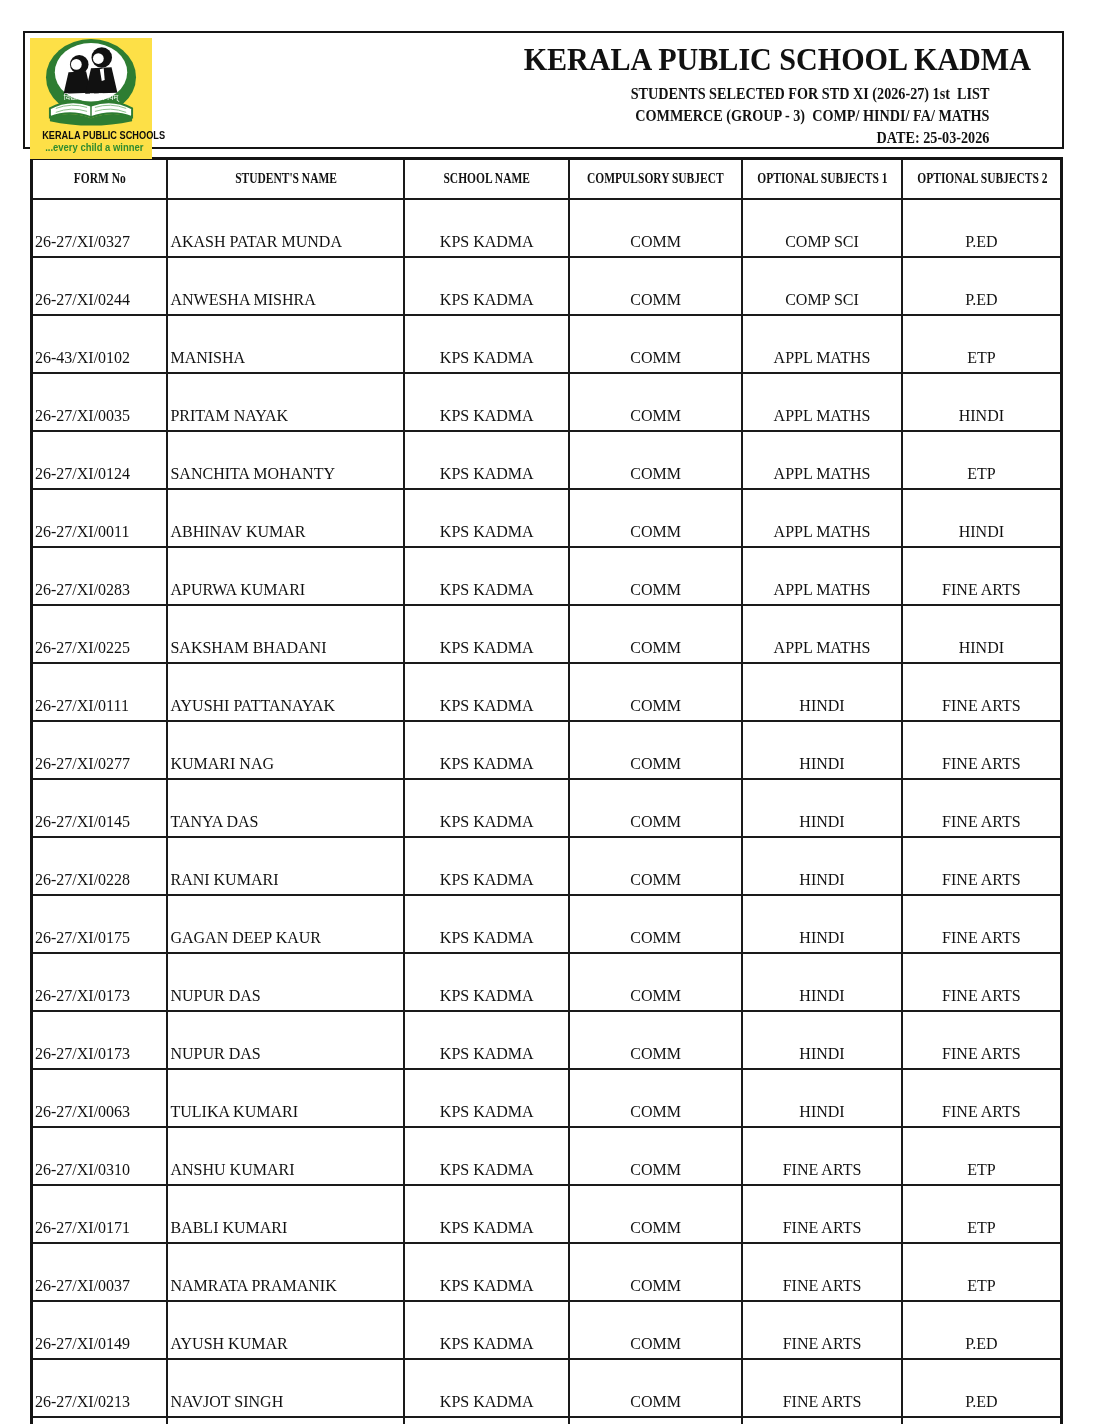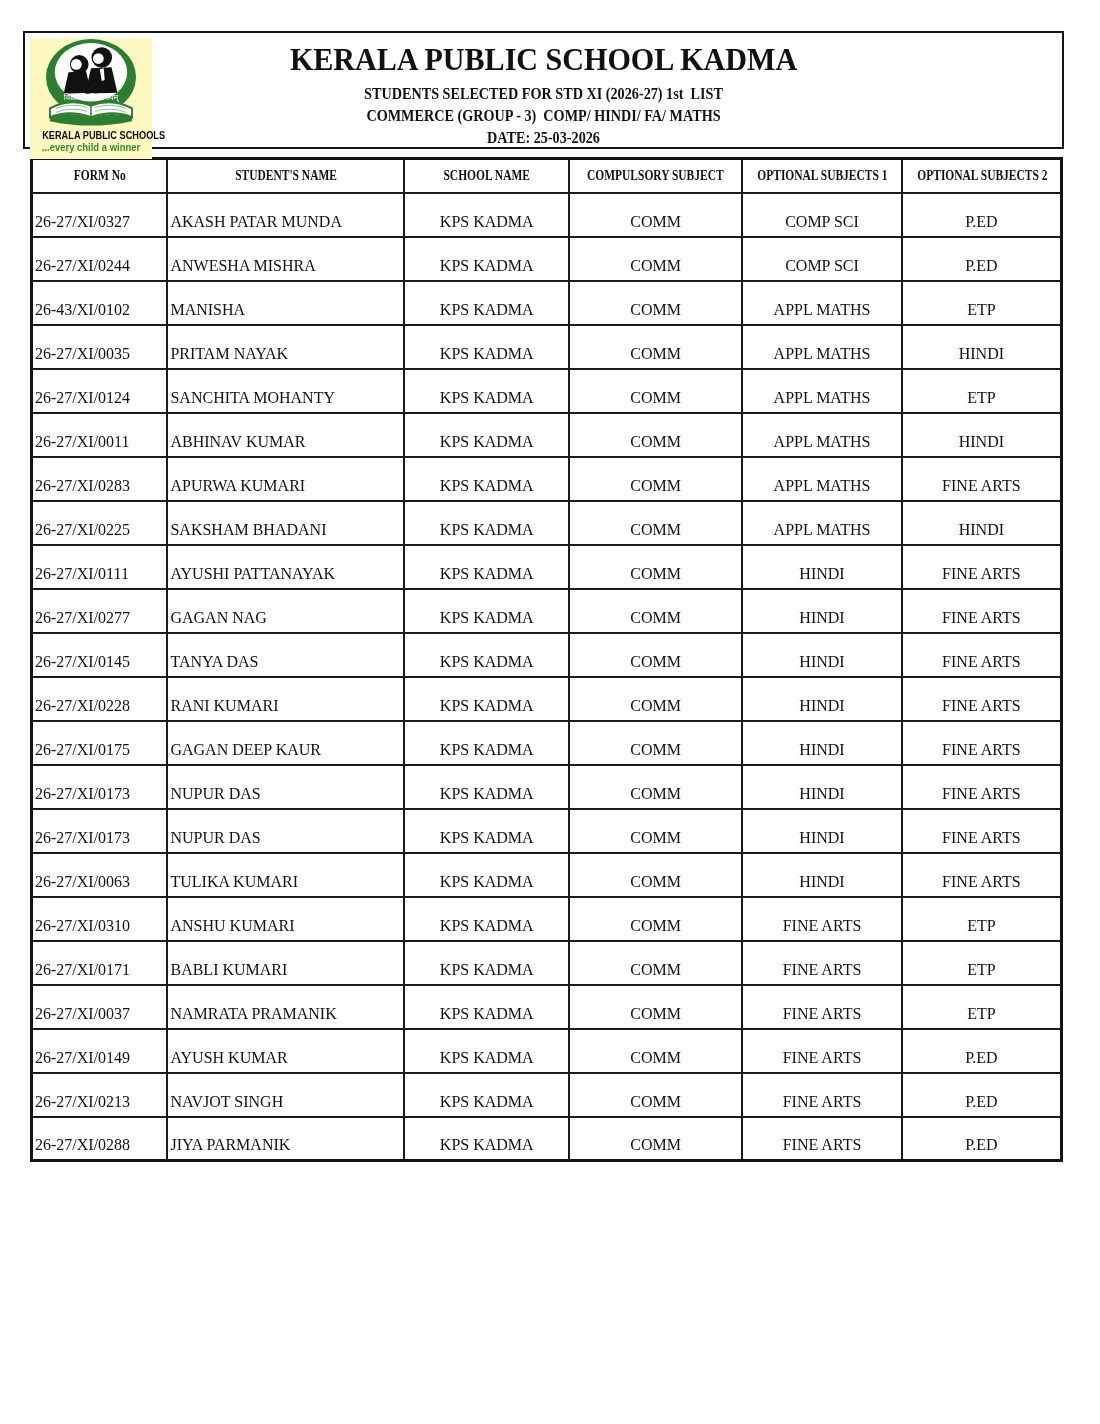--- a/index.html
+++ b/index.html
@@ -11,43 +11,43 @@
     font-family:"Liberation Serif", serif;
     color:#111;
     overflow:hidden;
   }
 
   
   .title-box {
     position:absolute; left:23px; top:31px;
     width:1041px; height:118px;
     border:2.5px solid #141414;
-    text-align:center;
+    text-align:right;
   }
   .title {
     margin-top:8px;
     font-size:32px; font-weight:bold;
     letter-spacing:0px;
     transform:scaleX(0.94); transform-origin:50% 50%;
     white-space:pre-wrap;
   }
   .subtitle {
     font-size:16.5px; font-weight:bold;
     line-height:22px;
     transform:scaleX(0.86); transform-origin:50% 50%;
     white-space:pre-wrap;
   }
   .subtitle.first { margin-top:5px; }
 
   
   .logo {
     position:absolute; left:30px; top:38px;
     width:122px; height:121px;
-    background:#fef9c3; z-index:3;
-    text-align:center;
+    background:#fde047; z-index:3;
+    text-align:right;
   }
   .logo svg { display:block; margin:0 auto; }
   .logo-org {
     font-family:"Liberation Sans", sans-serif;
     font-size:11.5px; font-weight:bold; color:#0d0d0d;
     white-space:nowrap;
     transform:scaleX(0.80); transform-origin:50% 50%;
     margin-top:1px;
   }
   .logo-tag {
@@ -62,33 +62,33 @@
     position:absolute; left:30px; top:157px;
     width:1033px;
     border-collapse:collapse;
     table-layout:fixed;
     border:3px solid #141414;
   }
   table.list th, table.list td {
     border:2px solid #1a1a1a;
     overflow:hidden;
   }
-  thead tr { height:34px; }
+  thead tr { height:40px; }
   thead th {
     border-bottom:3px solid #141414;
     text-align:center; vertical-align:middle;
     font-size:14px; font-weight:bold;
     padding:2px 0;
   }
   thead th .hcond {
     display:inline-block;
     transform:scaleX(0.82); transform-origin:50% 50%;
     white-space:nowrap;
   }
-  tbody tr { height:44px; }
+  tbody tr { height:58px; }
   tbody td {
     vertical-align:bottom;
     font-size:16px;
     padding:0 2px 5px 2px;
     white-space:nowrap;
   }
   tbody td.c-left  { text-align:left; }
   tbody td.c-mid   { text-align:center; }
 </style>
 </head>
@@ -215,21 +215,21 @@
         <tr>
     <td class="c-left">26-27/XI/0111</td>
     <td class="c-left">AYUSHI PATTANAYAK</td>
     <td class="c-mid">KPS KADMA</td>
     <td class="c-mid">COMM</td>
     <td class="c-mid">HINDI</td>
     <td class="c-mid">FINE ARTS</td>
   </tr>
         <tr>
     <td class="c-left">26-27/XI/0277</td>
-    <td class="c-left">GAGAN NAG</td>
+    <td class="c-left">KUMARI NAG</td>
     <td class="c-mid">KPS KADMA</td>
     <td class="c-mid">COMM</td>
     <td class="c-mid">HINDI</td>
     <td class="c-mid">FINE ARTS</td>
   </tr>
         <tr>
     <td class="c-left">26-27/XI/0145</td>
     <td class="c-left">TANYA DAS</td>
     <td class="c-mid">KPS KADMA</td>
     <td class="c-mid">COMM</td>

